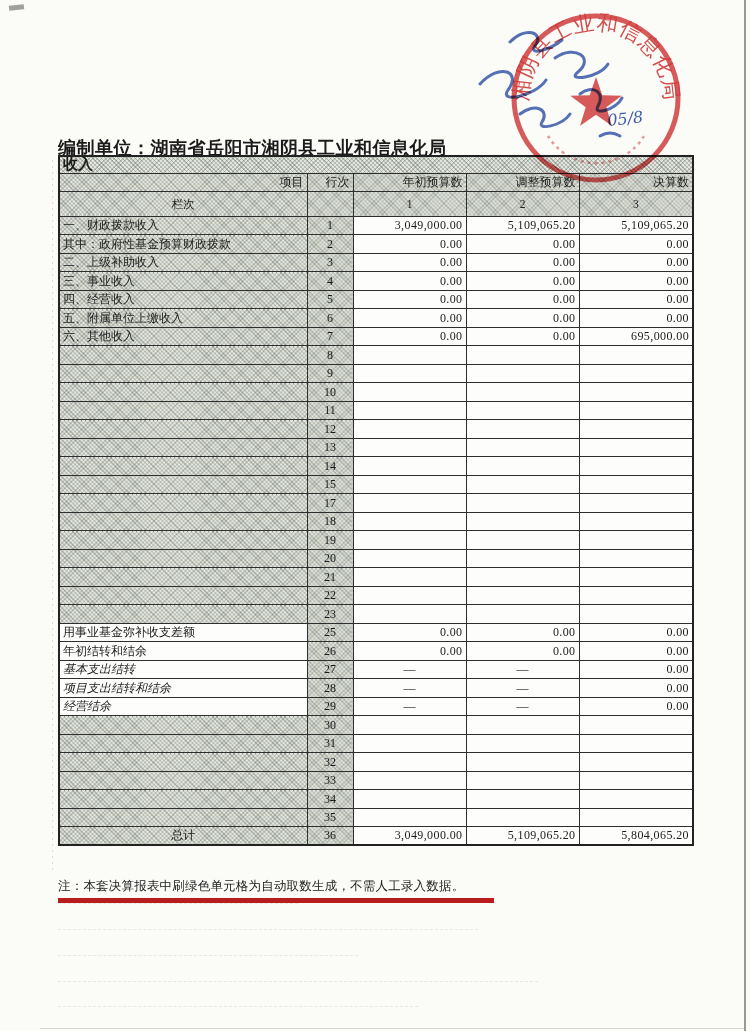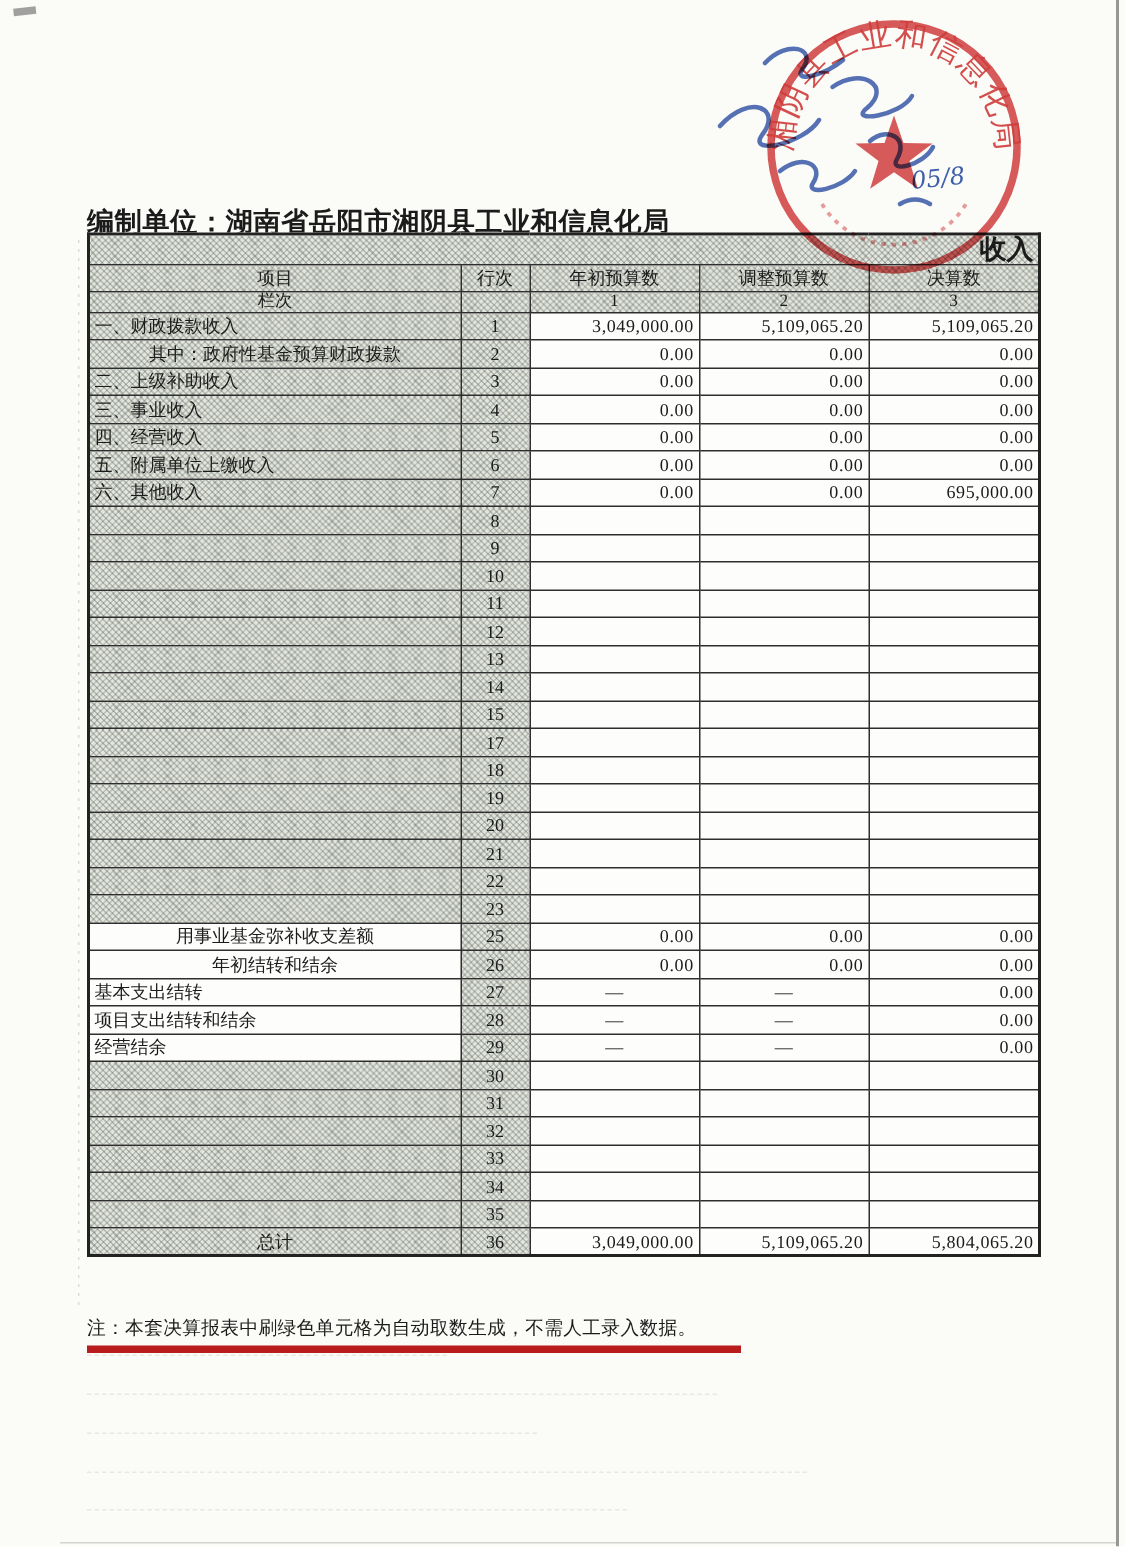--- a/index.html
+++ b/index.html
@@ -30,36 +30,36 @@
     border-collapse:collapse; table-layout:fixed;
     border:2px solid #222;
     background:#fdfdfb;
   }
   .fin td {
     border:1px solid #2e2e2e;
     font-size:12px; height:18.5px; line-height:1.05;
     padding:0 3px; overflow:hidden; white-space:nowrap;
     vertical-align:middle;
   }
-  .r-title td { height:17px; font-weight:bold; font-size:18px; text-align:right; }
-  .r-head td  { height:18px; text-align:center; }
-  .r-lanci td { height:14px; font-size:11.5px; text-align:center; }
+  .r-title td { height:17px; font-weight:bold; font-size:15px; text-align:left; }
+  .r-head td  { height:18px; text-align:right; }
+  .r-lanci td { height:25px; font-size:11.5px; text-align:center; }
 
   
   .g {
     background-color:#e3e6de;
     background-image:
       repeating-linear-gradient(45deg,  rgba(70,80,70,.32) 0 1px, transparent 1px 3px),
       repeating-linear-gradient(135deg, rgba(70,80,70,.26) 0 1px, transparent 1px 3px);
   }
 
   .center { text-align:center; }
   .item0 { padding-left:6px;margin-left:36px; }
-  .item1 { padding-left:15px;text-align:center; }
-  .item2 { padding-left:27px; }
+  .item1 { padding-left:15px; }
+  .item2 { padding-left:27px;font-style:italic; }
   .line  { text-align:center; font-size:12px; }
   .num   { text-align:right; font-size:11.5px; letter-spacing:.4px; padding-right:4px; }
   .dash  { text-align:center; font-size:11.5px; }
 
   .note-wrap {
     position:absolute; left:58px; top:876px; width:436px;
     border-bottom:5px solid #b91c1c; padding-bottom:3px;
   }
   .note { font-size:12.5px; letter-spacing:.2px; }
 

